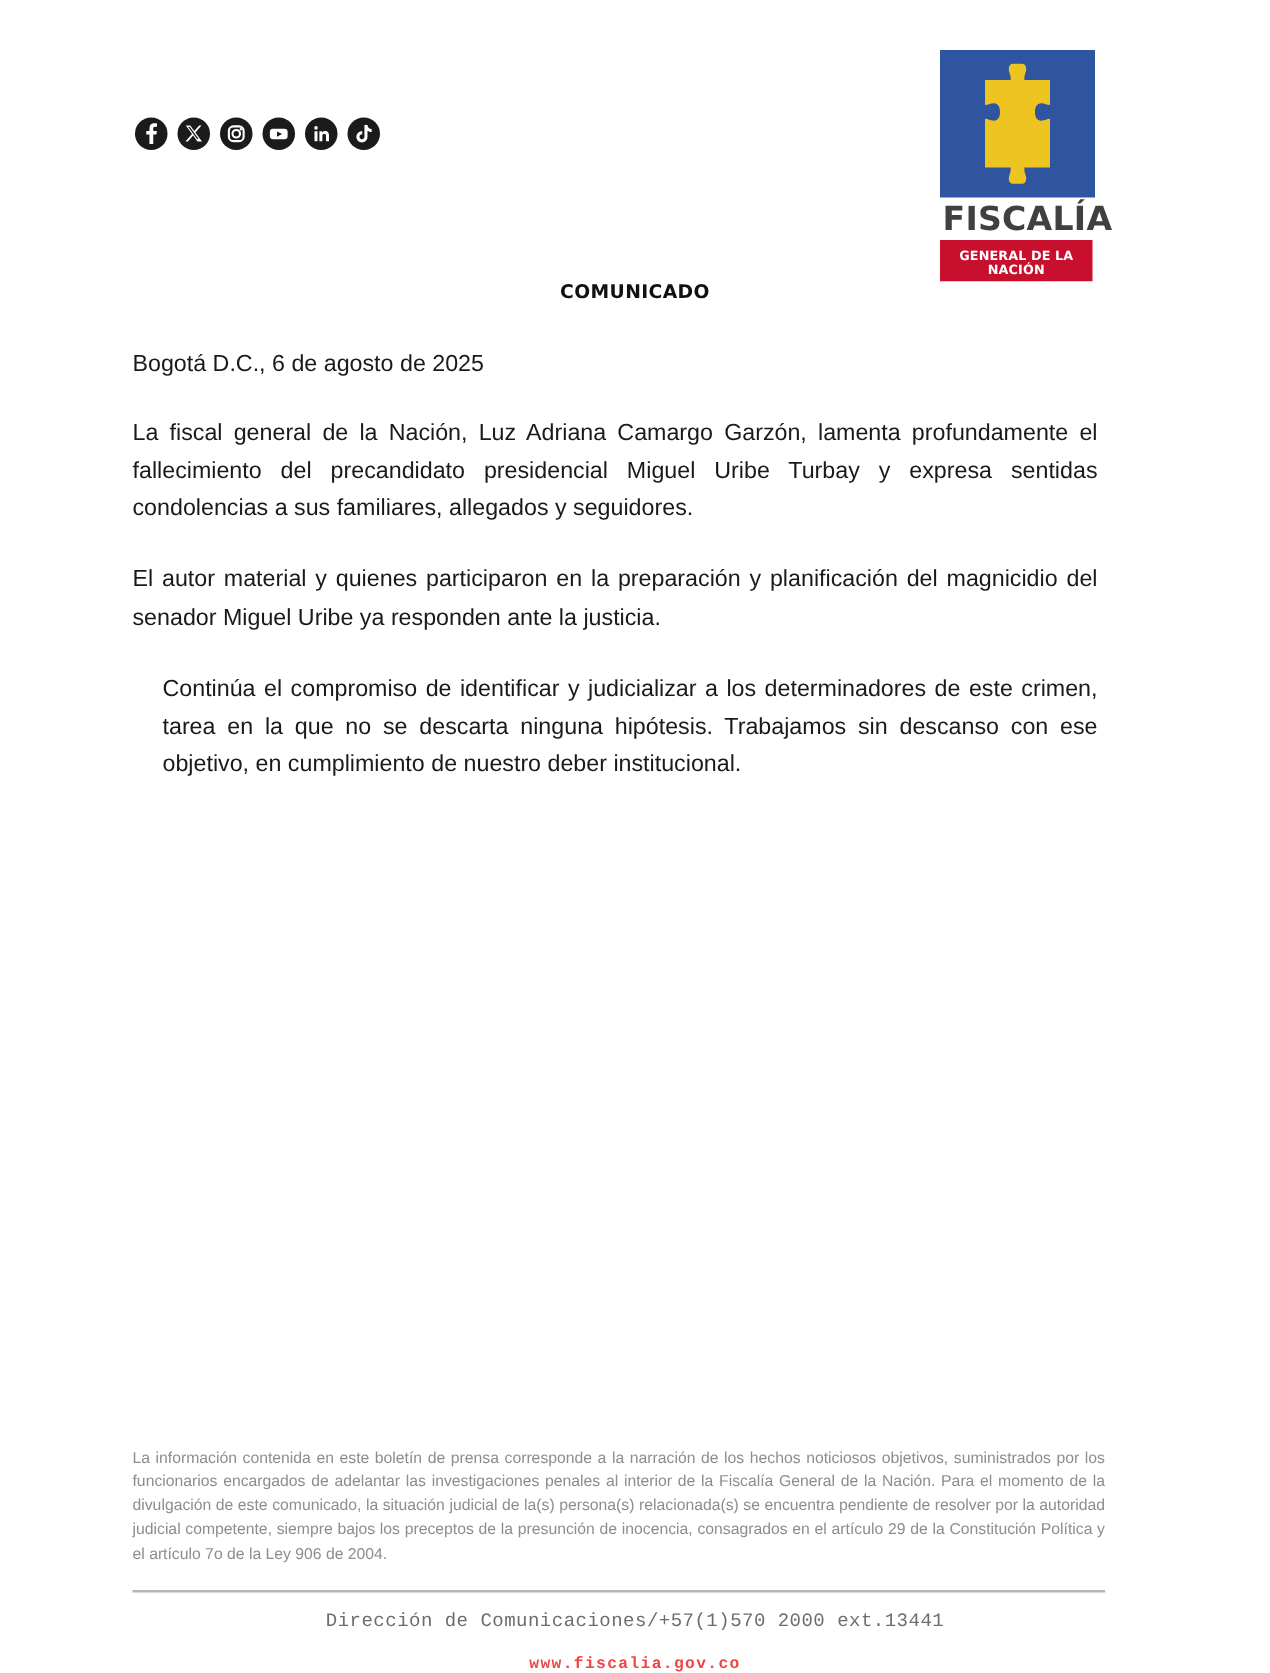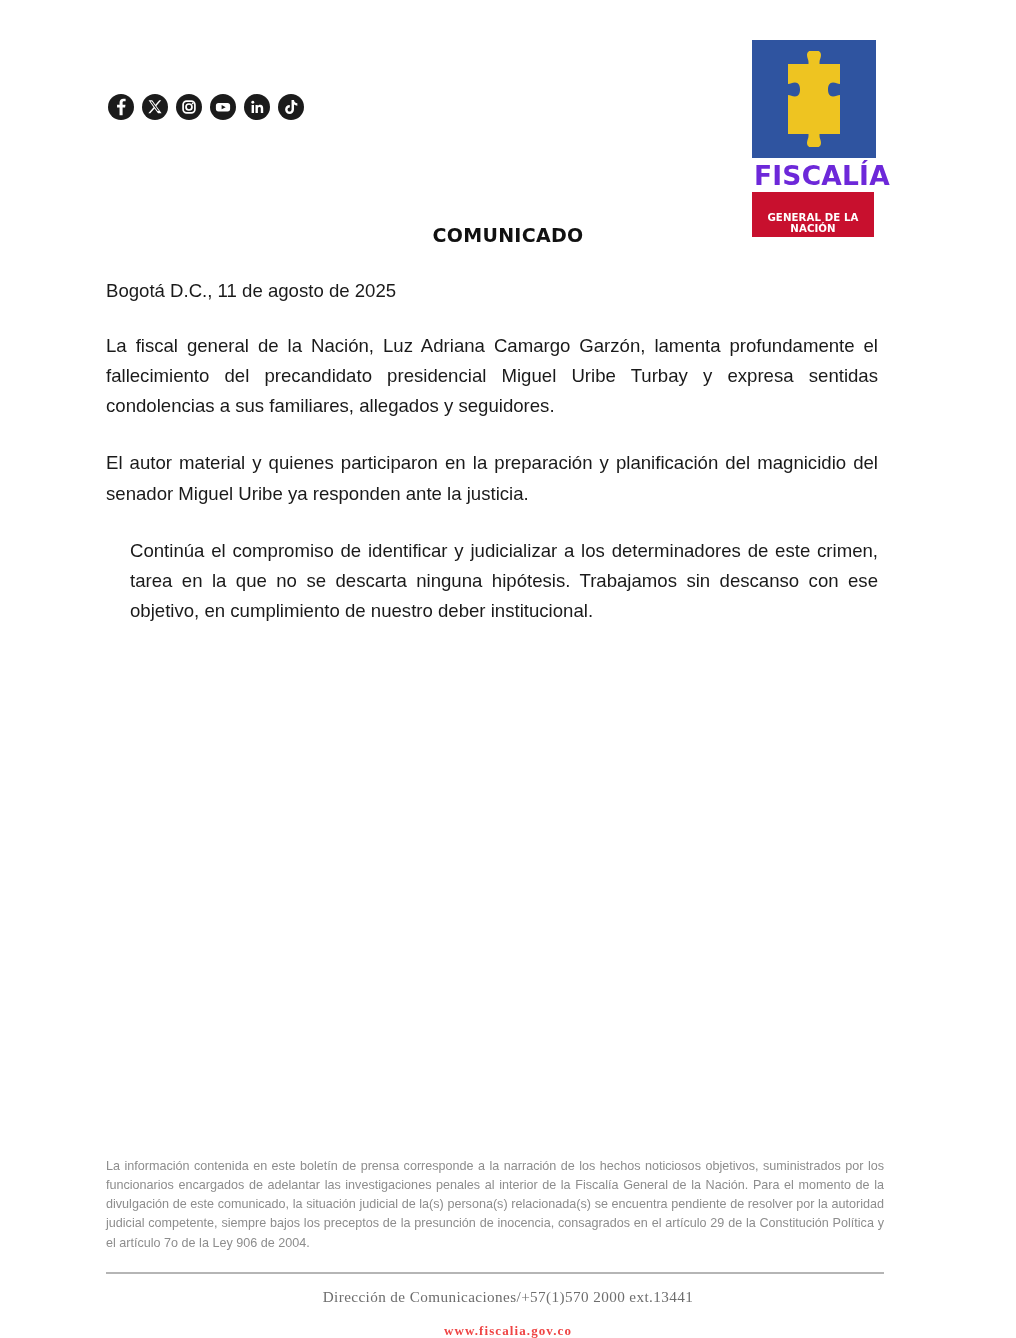--- a/index.html
+++ b/index.html
@@ -76,53 +76,53 @@
     position: relative;
   }
   .logo-square svg {
     position: absolute;
     left: 50%;
     top: 50%;
     transform: translate(-50%, -50%);
   }
   .logo-word {
     margin-top: 4px;
-    color: #6d28d9;
+    color: #404040;
     font-family: "DejaVu Sans", sans-serif;
     font-weight: bold;
     font-size: 26.5px;
     letter-spacing: 0.2px;
     line-height: 1.05;
     text-align: left;
     padding-left: 2px;
   }
   .logo-sub {
     margin-top: 2px;
     background: #c8102e;
     color: #ffffff;
     font-family: "DejaVu Sans", sans-serif;
     font-weight: bold;
     font-size: 10.2px;
     letter-spacing: 0.1px;
     text-align: center;
-    padding: 20px 2px 3px 2px;
+    padding: 8px 2px 3px 2px;
     width: 122px;
     box-sizing: border-box;
   }
 
   
   .doc-title {
     position: absolute;
     left: 0;
     top: 224px;
     width: 1016px;
     text-align: center;
     font-family: "DejaVu Sans", sans-serif;
     font-weight: bold;
-    font-size: 19px;
+    font-size: 15px;
     letter-spacing: 0.3px;
     color: #111111;
   }
 
   .content {
     position: absolute;
     left: 106px;
     top: 278px;
     width: 772px;
   }
@@ -165,21 +165,21 @@
     height: 2px;
     background: #b5b5b5;
   }
 
   .footer-contact {
     position: absolute;
     left: 0;
     top: 1288px;
     width: 1016px;
     text-align: center;
-    font-family: Liberation Serif, serif;
+    font-family: Liberation Mono, monospace;
   }
   .footer-line1 {
     font-size: 15.2px;
     color: #6d6d6d;
     letter-spacing: 0.4px;
   }
   .footer-line2 {
     font-size: 13px;
     color: #ef4444;
     font-weight: bold;
@@ -246,21 +246,21 @@
         </svg>
       </div>
       <div class="logo-word">FISCALÍA</div>
       <div class="logo-sub">GENERAL DE LA NACIÓN</div>
     </div>
   </div>
 
   <div class="doc-title">COMUNICADO</div>
 
   <div class="content">
-    <p class="dateline">Bogotá D.C., 11 de agosto de 2025</p>
+    <p class="dateline">Bogotá D.C., 6 de agosto de 2025</p>
 
     <p class="para">La fiscal general de la Nación, Luz Adriana Camargo Garzón, lamenta profundamente el fallecimiento del precandidato presidencial Miguel Uribe Turbay y expresa sentidas condolencias a sus familiares, allegados y seguidores.</p>
 
 
     <p class="para">El autor material y quienes participaron en la preparación y planificación del magnicidio del senador Miguel Uribe ya responden ante la justicia.</p>
 
     <p class="para">Continúa el compromiso de identificar y judicializar a los determinadores de este crimen, tarea en la que no se descarta ninguna hipótesis. Trabajamos sin descanso con ese objetivo, en cumplimiento de nuestro deber institucional.</p>
   </div>
 
   <div class="disclaimer">La información contenida en este boletín de prensa corresponde a la narración de los hechos noticiosos objetivos, suministrados por los funcionarios encargados de adelantar las investigaciones penales al interior de la Fiscalía General de la Nación. Para el momento de la divulgación de este comunicado, la situación judicial de la(s) persona(s) relacionada(s) se encuentra pendiente de resolver por la autoridad judicial competente, siempre bajos los preceptos de la presunción de inocencia, consagrados en el artículo 29 de la Constitución Política y el artículo 7o de la Ley 906 de 2004.</div>

